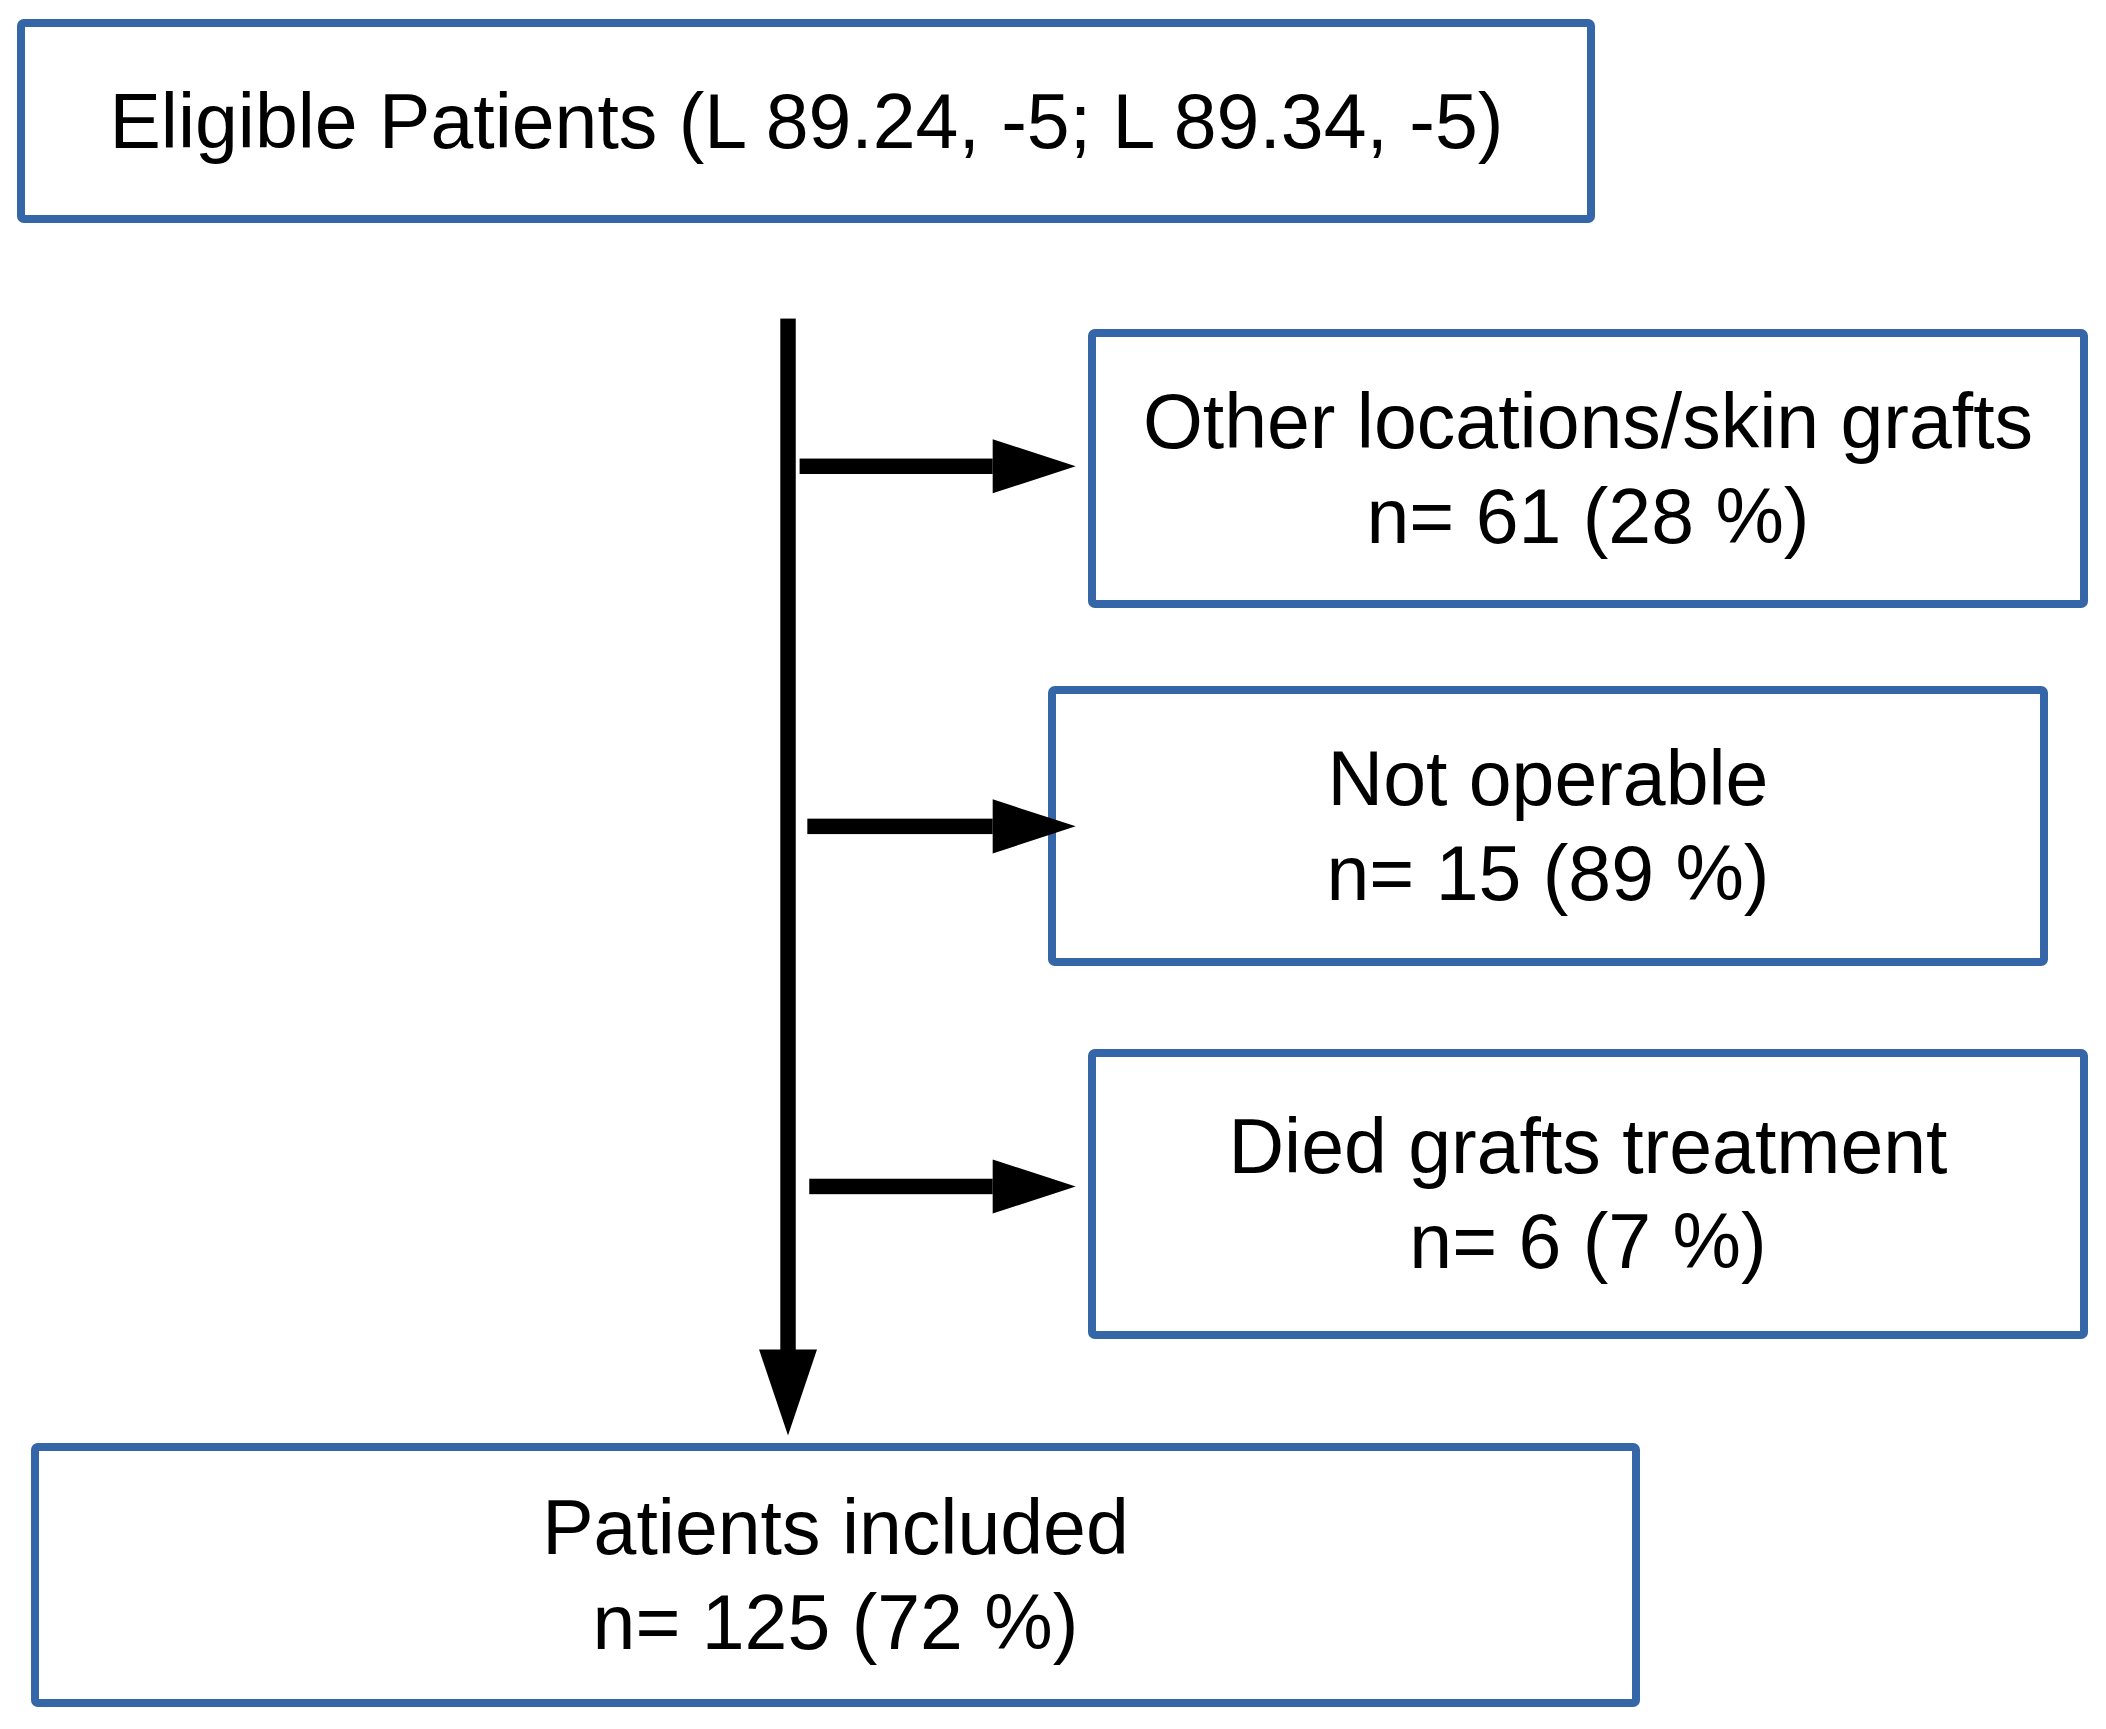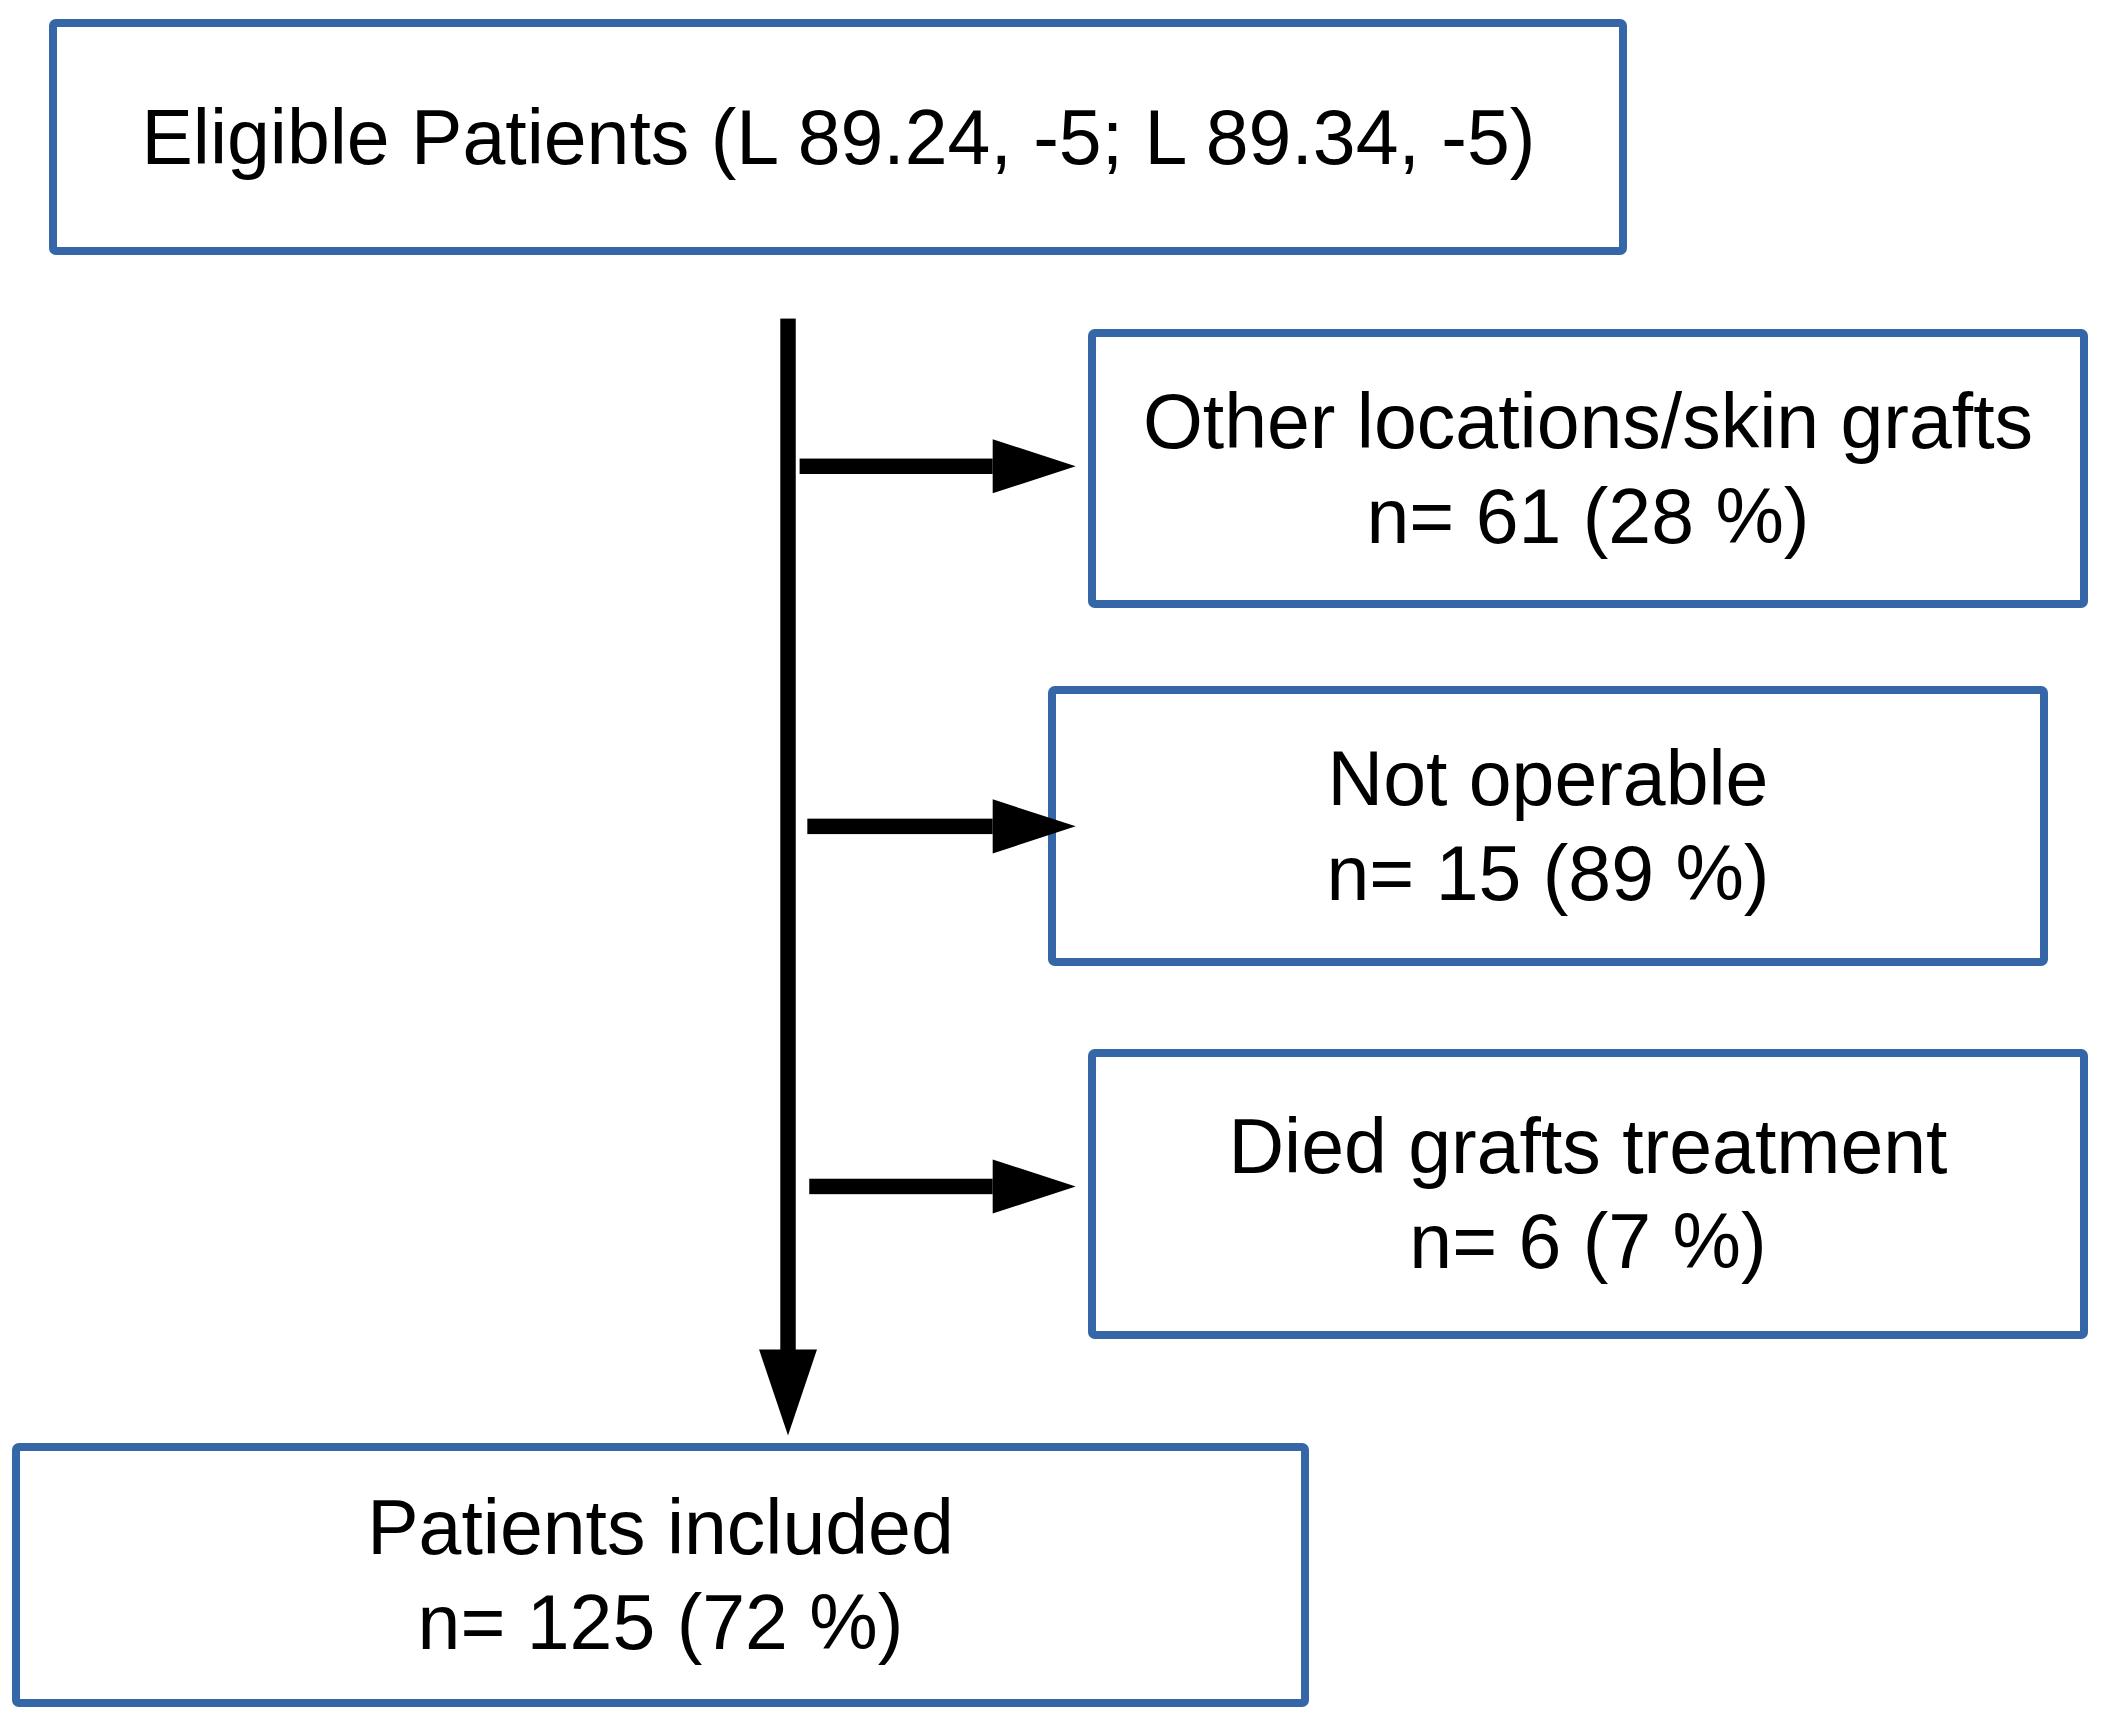--- a/index.html
+++ b/index.html
@@ -33,25 +33,25 @@
     align-items: center;
     justify-content: center;
     text-align: center;
     font-size: 77px;
     line-height: 95px;
     padding: 0 19.3px;
   }
   .box .line { white-space: nowrap; }
 
   
-  .box-eligible  { left: 17.4px;   top: 19.3px;   width: 1578px; height: 236px; margin-left: 32px; }
+  .box-eligible  { left: 17.4px;   top: 19.3px;   width: 1578px; height: 204px; }
   .box-other     { left: 1088px; top: 329px;  width: 1000px; height: 279px; text-align: right; }
   .box-operable  { left: 1048px; top: 686px;  width: 1000px; height: 280px; }
   .box-died      { left: 1088px; top: 1049px; width: 1000px; height: 290px; }
-  .box-included  { left: 12px;   top: 1443px; width: 1297px; height: 264px; }
+  .box-included  { left: 31px;   top: 1443px; width: 1609px; height: 264px; }
 
   .arrows {
     position: absolute;
     left: 0; top: 0;
     width: 2107px;
     height: 1729px;
     pointer-events: none;
   }
   .arrows rect, .arrows polygon { fill: var(--arrow-color); }
 </style>

